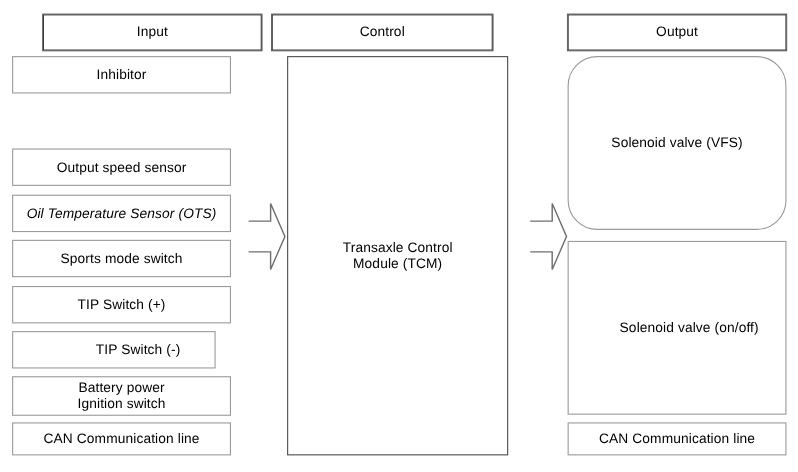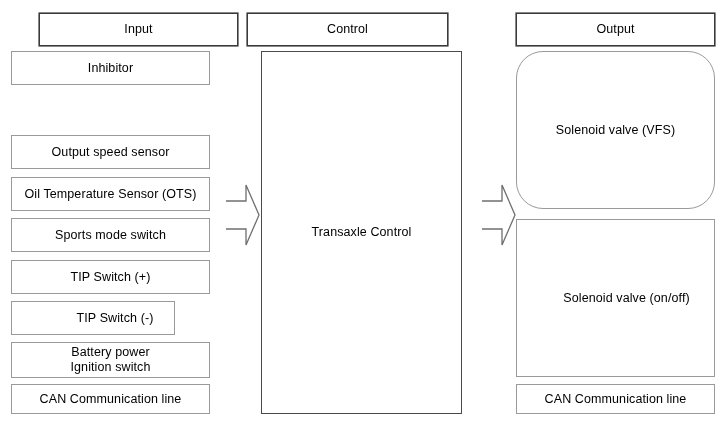--- a/index.html
+++ b/index.html
@@ -74,33 +74,33 @@
 
   <div class="box thin" style="left:11px; top:51px; width:199px; height:34px;">
     <span class="label">Inhibitor</span>
   </div>
 
 
   <div class="box thin" style="left:11px; top:135px; width:199px; height:34px;">
     <span class="label">Output speed sensor</span>
   </div>
 
-  <div class="box thin" style="left:11px; top:177px; width:199px; height:34px;">
+  <div class="box thin" style="left:11px; top:177px; width:199px; height:34px;font-style:italic;">
     <span class="label">Oil Temperature Sensor (OTS)</span>
   </div>
 
   <div class="box thin" style="left:11px; top:218px; width:199px; height:34px;">
     <span class="label">Sports mode switch</span>
   </div>
 
   <div class="box thin" style="left:11px; top:260px; width:199px; height:34px;">
     <span class="label">TIP Switch (+)</span>
   </div>
 
-  <div class="box thin" style="left:11px; top:301px; width:164px; height:34px;padding-left:44px;">
+  <div class="box thin" style="left:11px; top:301px; width:185px; height:34px;padding-left:44px;">
     <span class="label">TIP Switch (-)</span>
   </div>
 
   <div class="box thin" style="left:11px; top:342px; width:199px; height:36px;">
     <span class="label">
       <span>Battery power</span>
       <span class="l2">Ignition switch</span>
     </span>
   </div>
 
@@ -114,20 +114,21 @@
     </svg>
   </div>
 
   <div class="box header" style="left:247px; top:13px; width:201px; height:33px;">
     <span class="label">Control</span>
   </div>
 
   <div class="box strong" style="left:261px; top:51px; width:201px; height:363px;">
     <span class="label">
       <span>Transaxle Control</span>
+      <span class="l2">Module (TCM)</span>
     </span>
   </div>
 
   <div class="arrow" style="left:482px; top:183px; width:34px; height:64px;">
     <svg width="34" height="64" viewBox="0 0 34 64">
       <path d="M 0 18 L 20 18 L 20 2 L 33 32 L 20 62 L 20 46 L 0 46" fill="#ffffff" stroke="#6f6f6f" stroke-width="1.3" stroke-linejoin="miter" stroke-linecap="butt"></path>
     </svg>
   </div>
 
   <div class="box header" style="left:516px; top:13px; width:199px; height:33px;">

